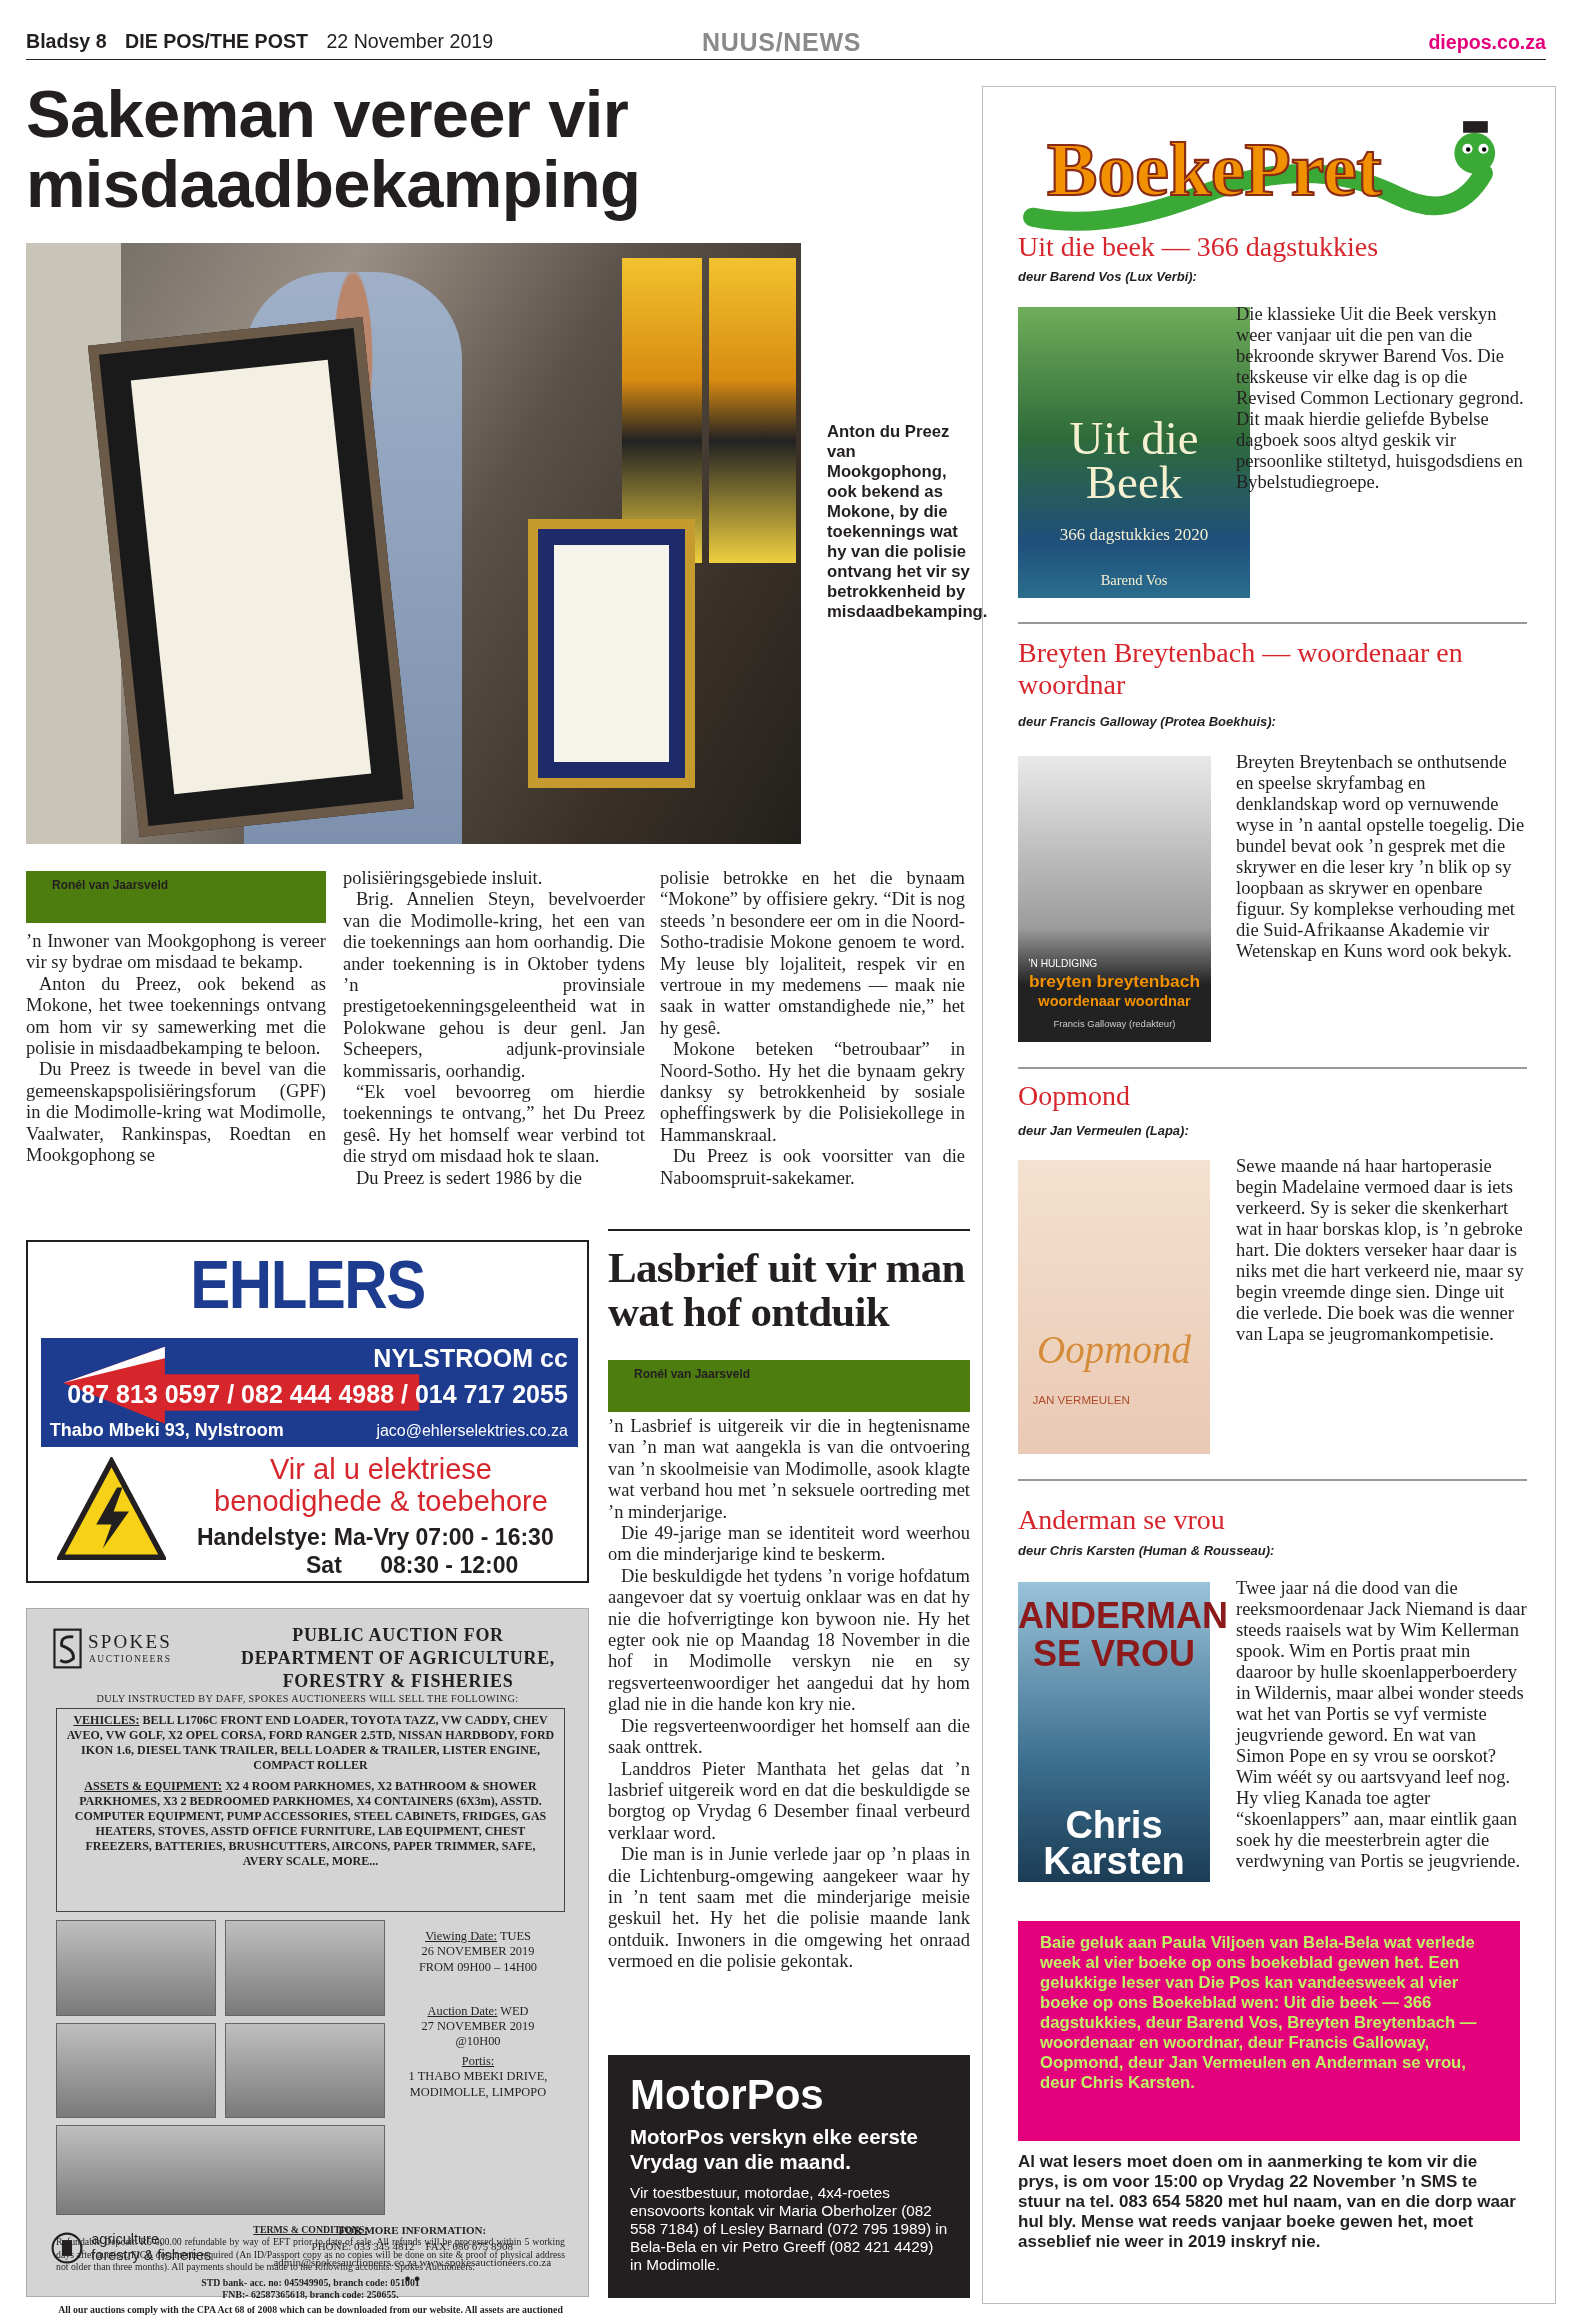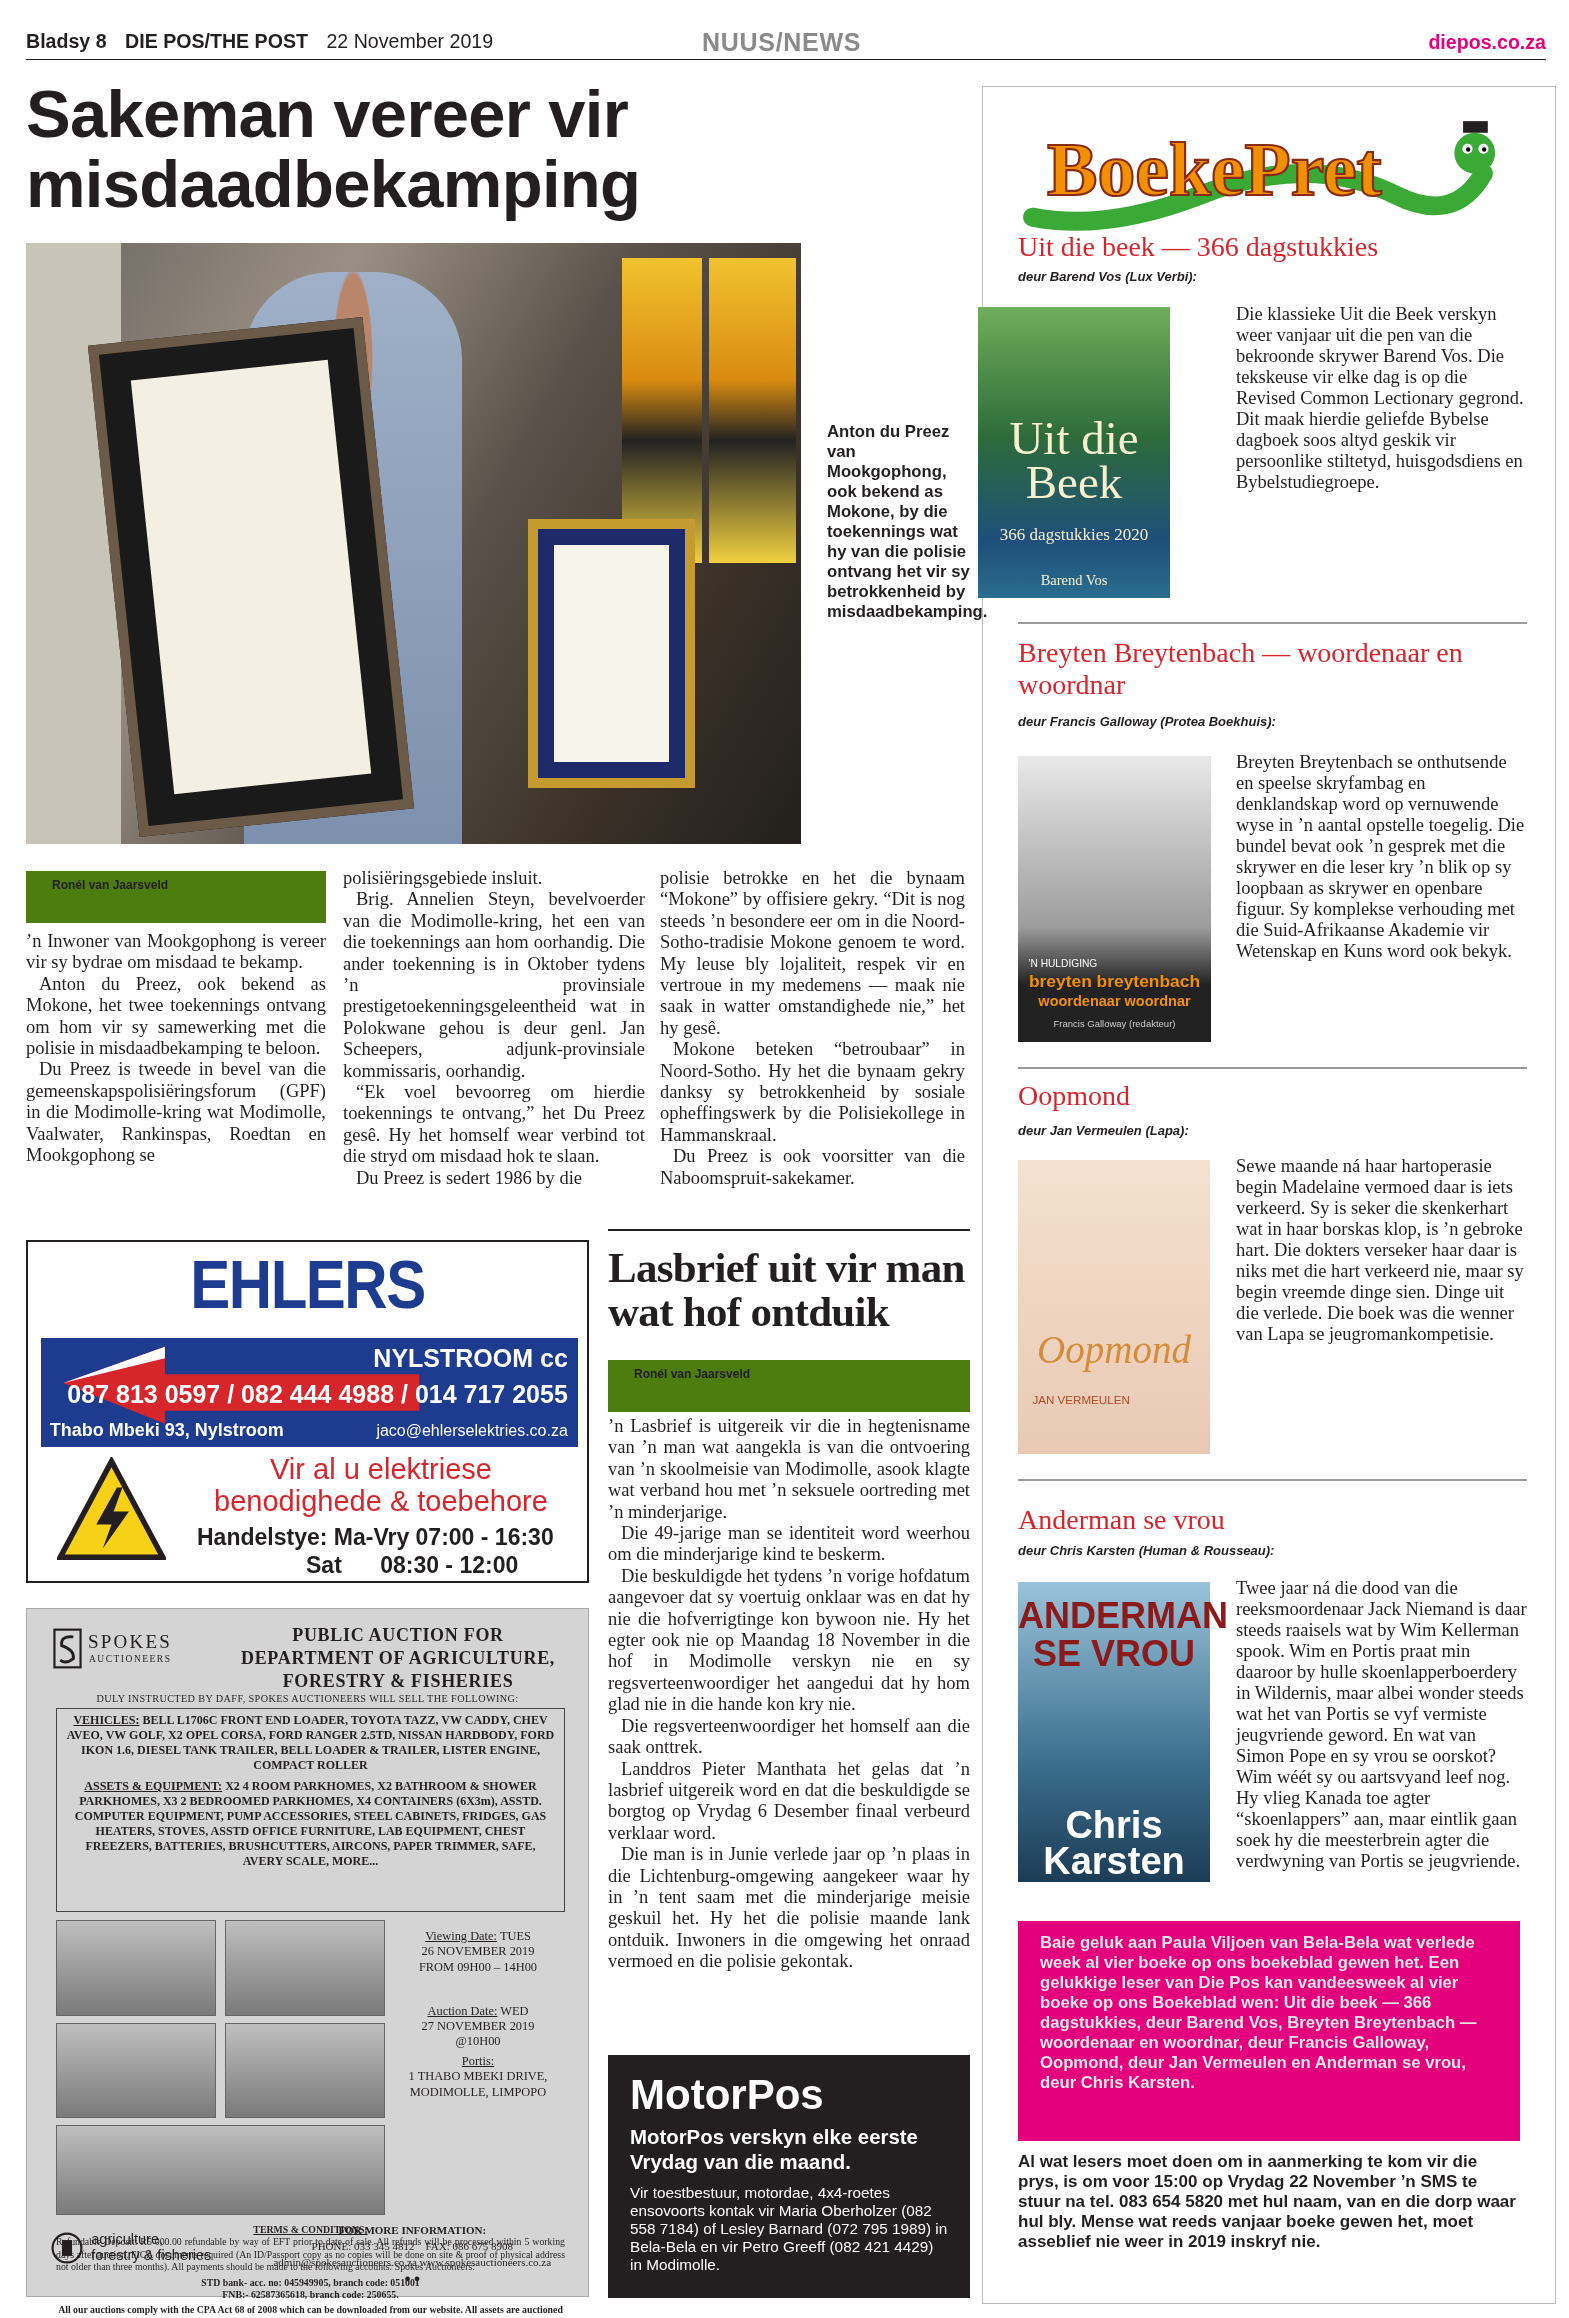--- a/index.html
+++ b/index.html
@@ -51,21 +51,21 @@
   .motor h2{font-size:42px;font-weight:bold;line-height:47px}
   .motor .sub{font-weight:bold;font-size:20.4px;line-height:25px;margin-top:7.3px}
   .motor .body{font-size:15.3px;line-height:18px;margin-top:8.7px}
   .side{left:982px;top:86px;width:574px;height:2218px;border:0.7px solid #bbb}
   .bp-logo{left:1018px;top:108px;width:480px;height:131px}
   .bk-title{font-family:"Liberation Serif",serif;font-size:28px;line-height:32px;color:#d7252c}
   .bk-by{font-family:"Liberation Sans",sans-serif;font-weight:bold;font-style:italic;font-size:13px}
   .bk-text{font-size:18.5px;line-height:21px}
   .cover{background:#333}
   .divider{height:1.5px;background:#999}
-  .pink{left:1018px;top:1921px;width:502px;height:220px;background:#e4007c;color:#e5e5e5;font-family:"Liberation Sans",sans-serif;font-weight:bold;font-size:16.7px;line-height:20px;padding:11.6px 22px}
+  .pink{left:1018px;top:1921px;width:502px;height:220px;background:#e4007c;color:#bef264;font-family:"Liberation Sans",sans-serif;font-weight:bold;font-size:16.7px;line-height:20px;padding:11.6px 22px}
   .pinkfoot{left:1018px;top:2152px;width:502px;font-family:"Liberation Sans",sans-serif;font-weight:bold;font-size:17px;line-height:20px}
 </style>
 </head>
 <body>
 
 <div class="abs hdr">
   <div class="abs hdr-l">
     <span>Bladsy 8</span>
     <span>DIE POS/THE POST</span>
     <span class="date">22 November 2019</span>
@@ -226,21 +226,21 @@
       <circle cx="640" cy="56" r="7" fill="#fff"></circle>
     <circle cx="619" cy="57" r="3" fill="#000"></circle>
       <circle cx="641" cy="57" r="3" fill="#000"></circle>
     <rect x="612" y="18" width="34" height="16" fill="#231f20"></rect>
     <text x="40" y="120" font-family="Liberation Serif, serif" font-size="104" font-weight="bold" fill="#f29100" stroke="#8a2b16" stroke-width="3">BoekePret</text>
   </svg>
 </div>
 
 <div class="abs bk-title" style="left:1018px;top:231px;width:509px">Uit die beek — 366 dagstukkies</div>
 <div class="abs bk-by" style="left:1018px;top:269px;width:509px">deur Barend Vos (Lux Verbi):</div>
-<div class="abs cover" style="left:978px;top:307px;width:192px;height:291px;background:linear-gradient(#6fae5a,#2e6b3a 45%,#1f4f7a 80%,#2a6d8e)">
+<div class="abs cover" style="left:1018px;top:307px;width:232px;height:291px;background:linear-gradient(#6fae5a,#2e6b3a 45%,#1f4f7a 80%,#2a6d8e)">
   <div style="position:absolute;left:0;top:109px;width:100%;text-align:center;color:#f5f0d0;font-size:47px;line-height:44px">Uit die Beek</div>
   <div style="position:absolute;left:0;top:218px;width:100%;text-align:center;color:#f5f0d0;font-size:17px">366 dagstukkies 2020</div>
   <div style="position:absolute;left:0;top:265px;width:100%;text-align:center;color:#f5f0d0;font-size:14.5px">Barend Vos</div>
 </div>
 <div class="abs bk-text" style="left:1236px;top:304px;width:292px">Die klassieke Uit die Beek verskyn weer vanjaar uit die pen van die bekroonde skrywer Barend Vos. Die tekskeuse vir elke dag is op die Revised Common Lectionary gegrond. Dit maak hierdie geliefde Bybelse dagboek soos altyd geskik vir persoonlike stiltetyd, huisgodsdiens en Bybelstudiegroepe.</div>
 <div class="abs divider" style="left:1018px;top:622px;width:509px"></div>
 
 <div class="abs bk-title" style="left:1018px;top:637px;width:509px">Breyten Breytenbach — woordenaar en woordnar</div>
 <div class="abs bk-by" style="left:1018px;top:714px;width:509px">deur Francis Galloway (Protea Boekhuis):</div>
 <div class="abs cover" style="left:1018px;top:756px;width:193px;height:286px;background:linear-gradient(#e9e9e9,#9c9c9c 60%,#222 80%)">

